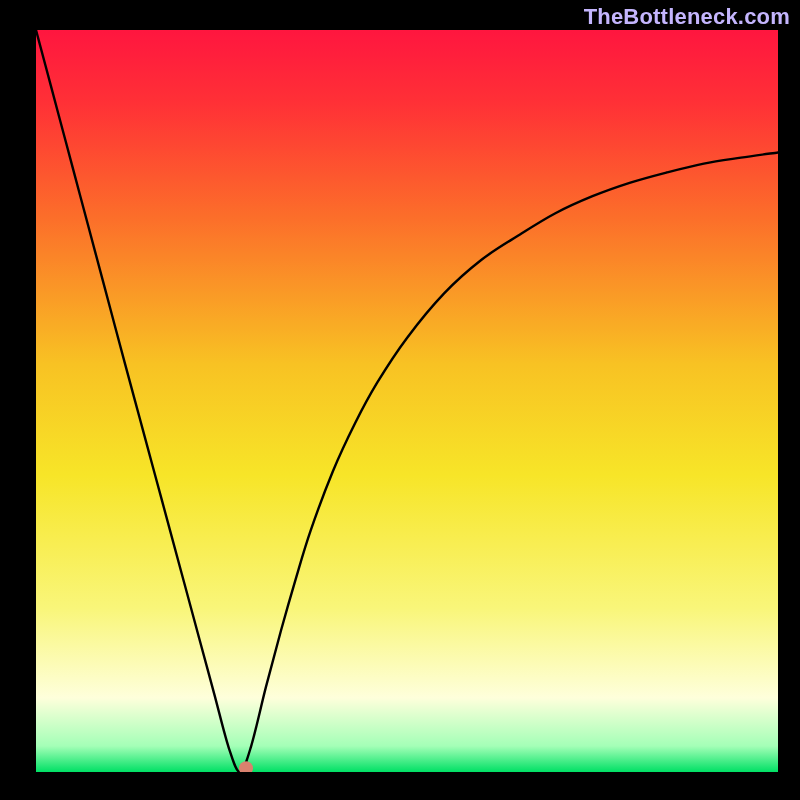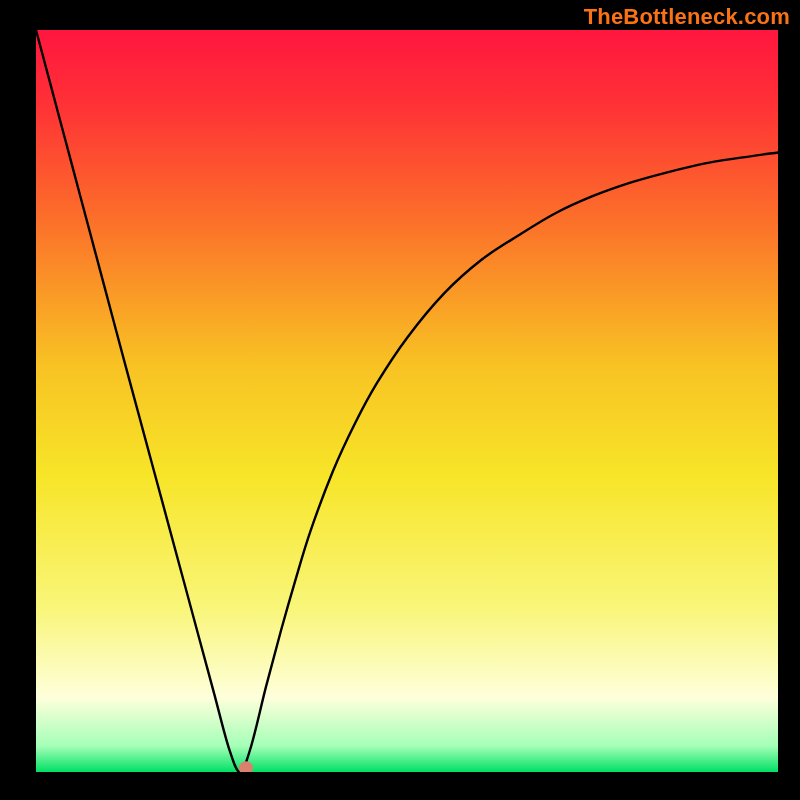--- a/index.html
+++ b/index.html
@@ -13,21 +13,21 @@
   .frame {
     position: relative;
     width: 800px;
     height: 800px;
     background: #000;
   }
   .watermark {
     position: absolute;
     top: 4px;
     right: 10px;
-    color: #f97316;
+    color: #c4b5fd;
     font-size: 22px;
     font-weight: 600;
     letter-spacing: 0.2px;
     z-index: 10;
   }
   .plot-wrap {
     position: absolute;
     left: 36px;
     top: 30px;
     width: 742px;

